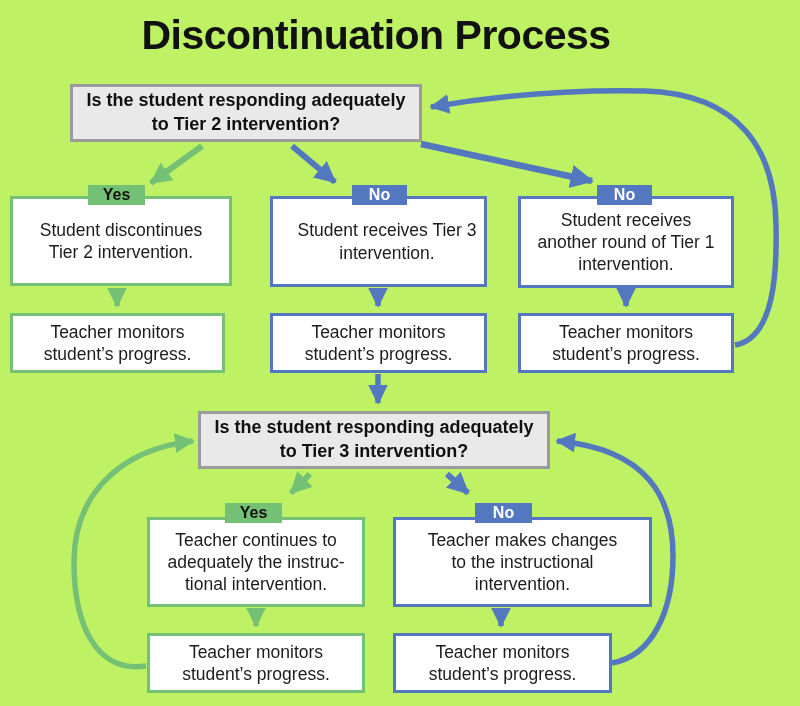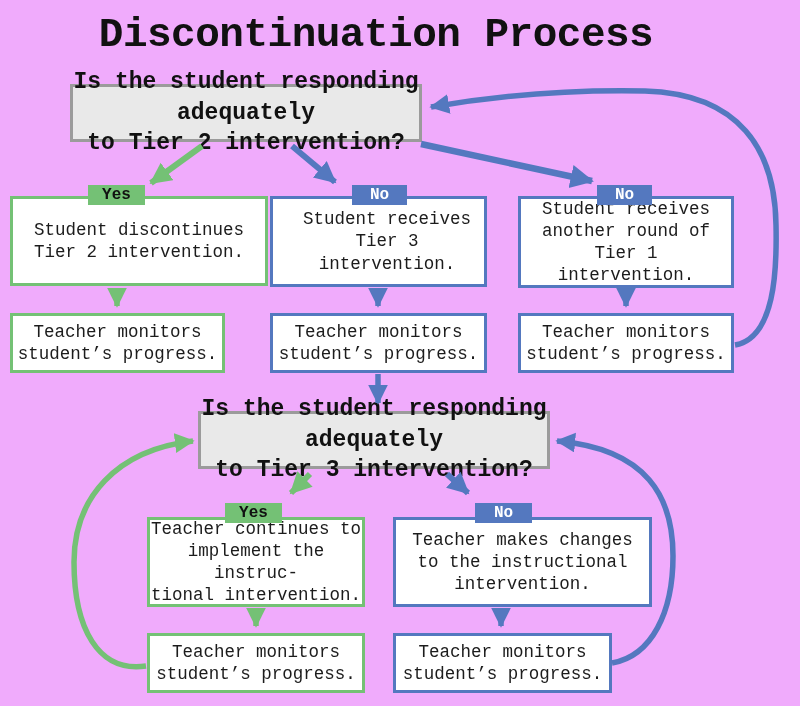--- a/index.html
+++ b/index.html
@@ -1,41 +1,41 @@
 <!DOCTYPE html>
 <html style="--green: #74C175; --blue: #5478BF; --grayfill: #E9E9E9; --grayborder: #9B9B9B;"><head>
 <meta charset="utf-8">
 <style>
   html,body{margin:0;padding:0;background:#fff;}
-  .canvas{position:relative;width:800px;height:706px;background:#f0abfc;overflow:hidden;
-          font-family:Liberation Mono, monospace;color:#1c1c1c;}
+  .canvas{position:relative;width:800px;height:706px;background:#bef264;overflow:hidden;
+          font-family:Liberation Sans, sans-serif;color:#1c1c1c;}
   .title{position:absolute;left:0;top:12px;width:752px;text-align:center;
          font-size:41px;font-weight:600;letter-spacing:-0.5px;color:#111;}
   .decision{position:absolute;background:var(--grayfill);border:3px solid var(--grayborder);
             display:flex;align-items:center;justify-content:center;z-index:2;box-sizing:border-box;}
   .decision span{display:block;width:100%;text-align:center;white-space:pre-line;
-                 font-weight:bold;font-size:23px;line-height:1.32;color:#111;}
+                 font-weight:bold;font-size:18px;line-height:1.32;color:#111;}
   .node{position:absolute;background:#fff;display:flex;align-items:center;justify-content:center;
         z-index:2;box-sizing:border-box;}
   .node span{display:block;width:100%;text-align:center;white-space:pre-line;
              font-size:17.5px;line-height:1.27;}
   .g{border:3px solid var(--green);}
   .b{border:3px solid var(--blue);}
   .tab{position:absolute;height:20px;display:flex;align-items:center;justify-content:center;
        font-weight:bold;font-size:16px;z-index:3;}
   .tab-yes{background:var(--green);color:#111;}
   .tab-no{background:var(--blue);color:#fff;}
   .d1{left:70px;top:84px;width:352px;height:58px;}
   .d2{left:198px;top:411px;width:352px;height:58px;}
   .t-yes1{left:88px;top:185px;width:57px;}
   .t-no1{left:352px;top:185px;width:55px;}
   .t-no2{left:597px;top:185px;width:55px;}
   .t-yes2{left:225px;top:503px;width:57px;}
   .t-no3{left:475px;top:503px;width:57px;}
-  .b-l1{left:10px;top:196px;width:258px;height:90px;}
+  .b-l1{left:10px;top:196px;width:222px;height:90px;}
   .b-l2{left:10px;top:313px;width:215px;height:60px;}
   .b-m1{left:270px;top:196px;width:217px;height:91px;padding-left:17px;}
   .b-m2{left:270px;top:313px;width:217px;height:60px;}
   .b-r1{left:518px;top:196px;width:216px;height:92px;}
   .b-r2{left:518px;top:313px;width:216px;height:60px;}
   .b-bl1{left:147px;top:517px;width:218px;height:90px;}
   .b-bl2{left:147px;top:633px;width:218px;height:60px;}
   .b-br1{left:393px;top:517px;width:259px;height:90px;}
   .b-br2{left:393px;top:633px;width:219px;height:60px;}
   svg.arrows{position:absolute;left:0;top:0;z-index:4;pointer-events:none;}
@@ -117,21 +117,21 @@
   </div>
 
   <div class="decision d2">
     <span>Is the student responding adequately
 to Tier 3 intervention?</span>
   </div>
 
   <div class="tab tab-yes t-yes2">Yes</div>
   <div class="node g b-bl1">
     <span>Teacher continues to
-implement the instruc-
+adequately the instruc-
 tional intervention.</span>
   </div>
   <div class="node g b-bl2">
     <span>Teacher monitors
 student’s progress.</span>
   </div>
 
   <div class="tab tab-no t-no3">No</div>
   <div class="node b b-br1">
     <span>Teacher makes changes

